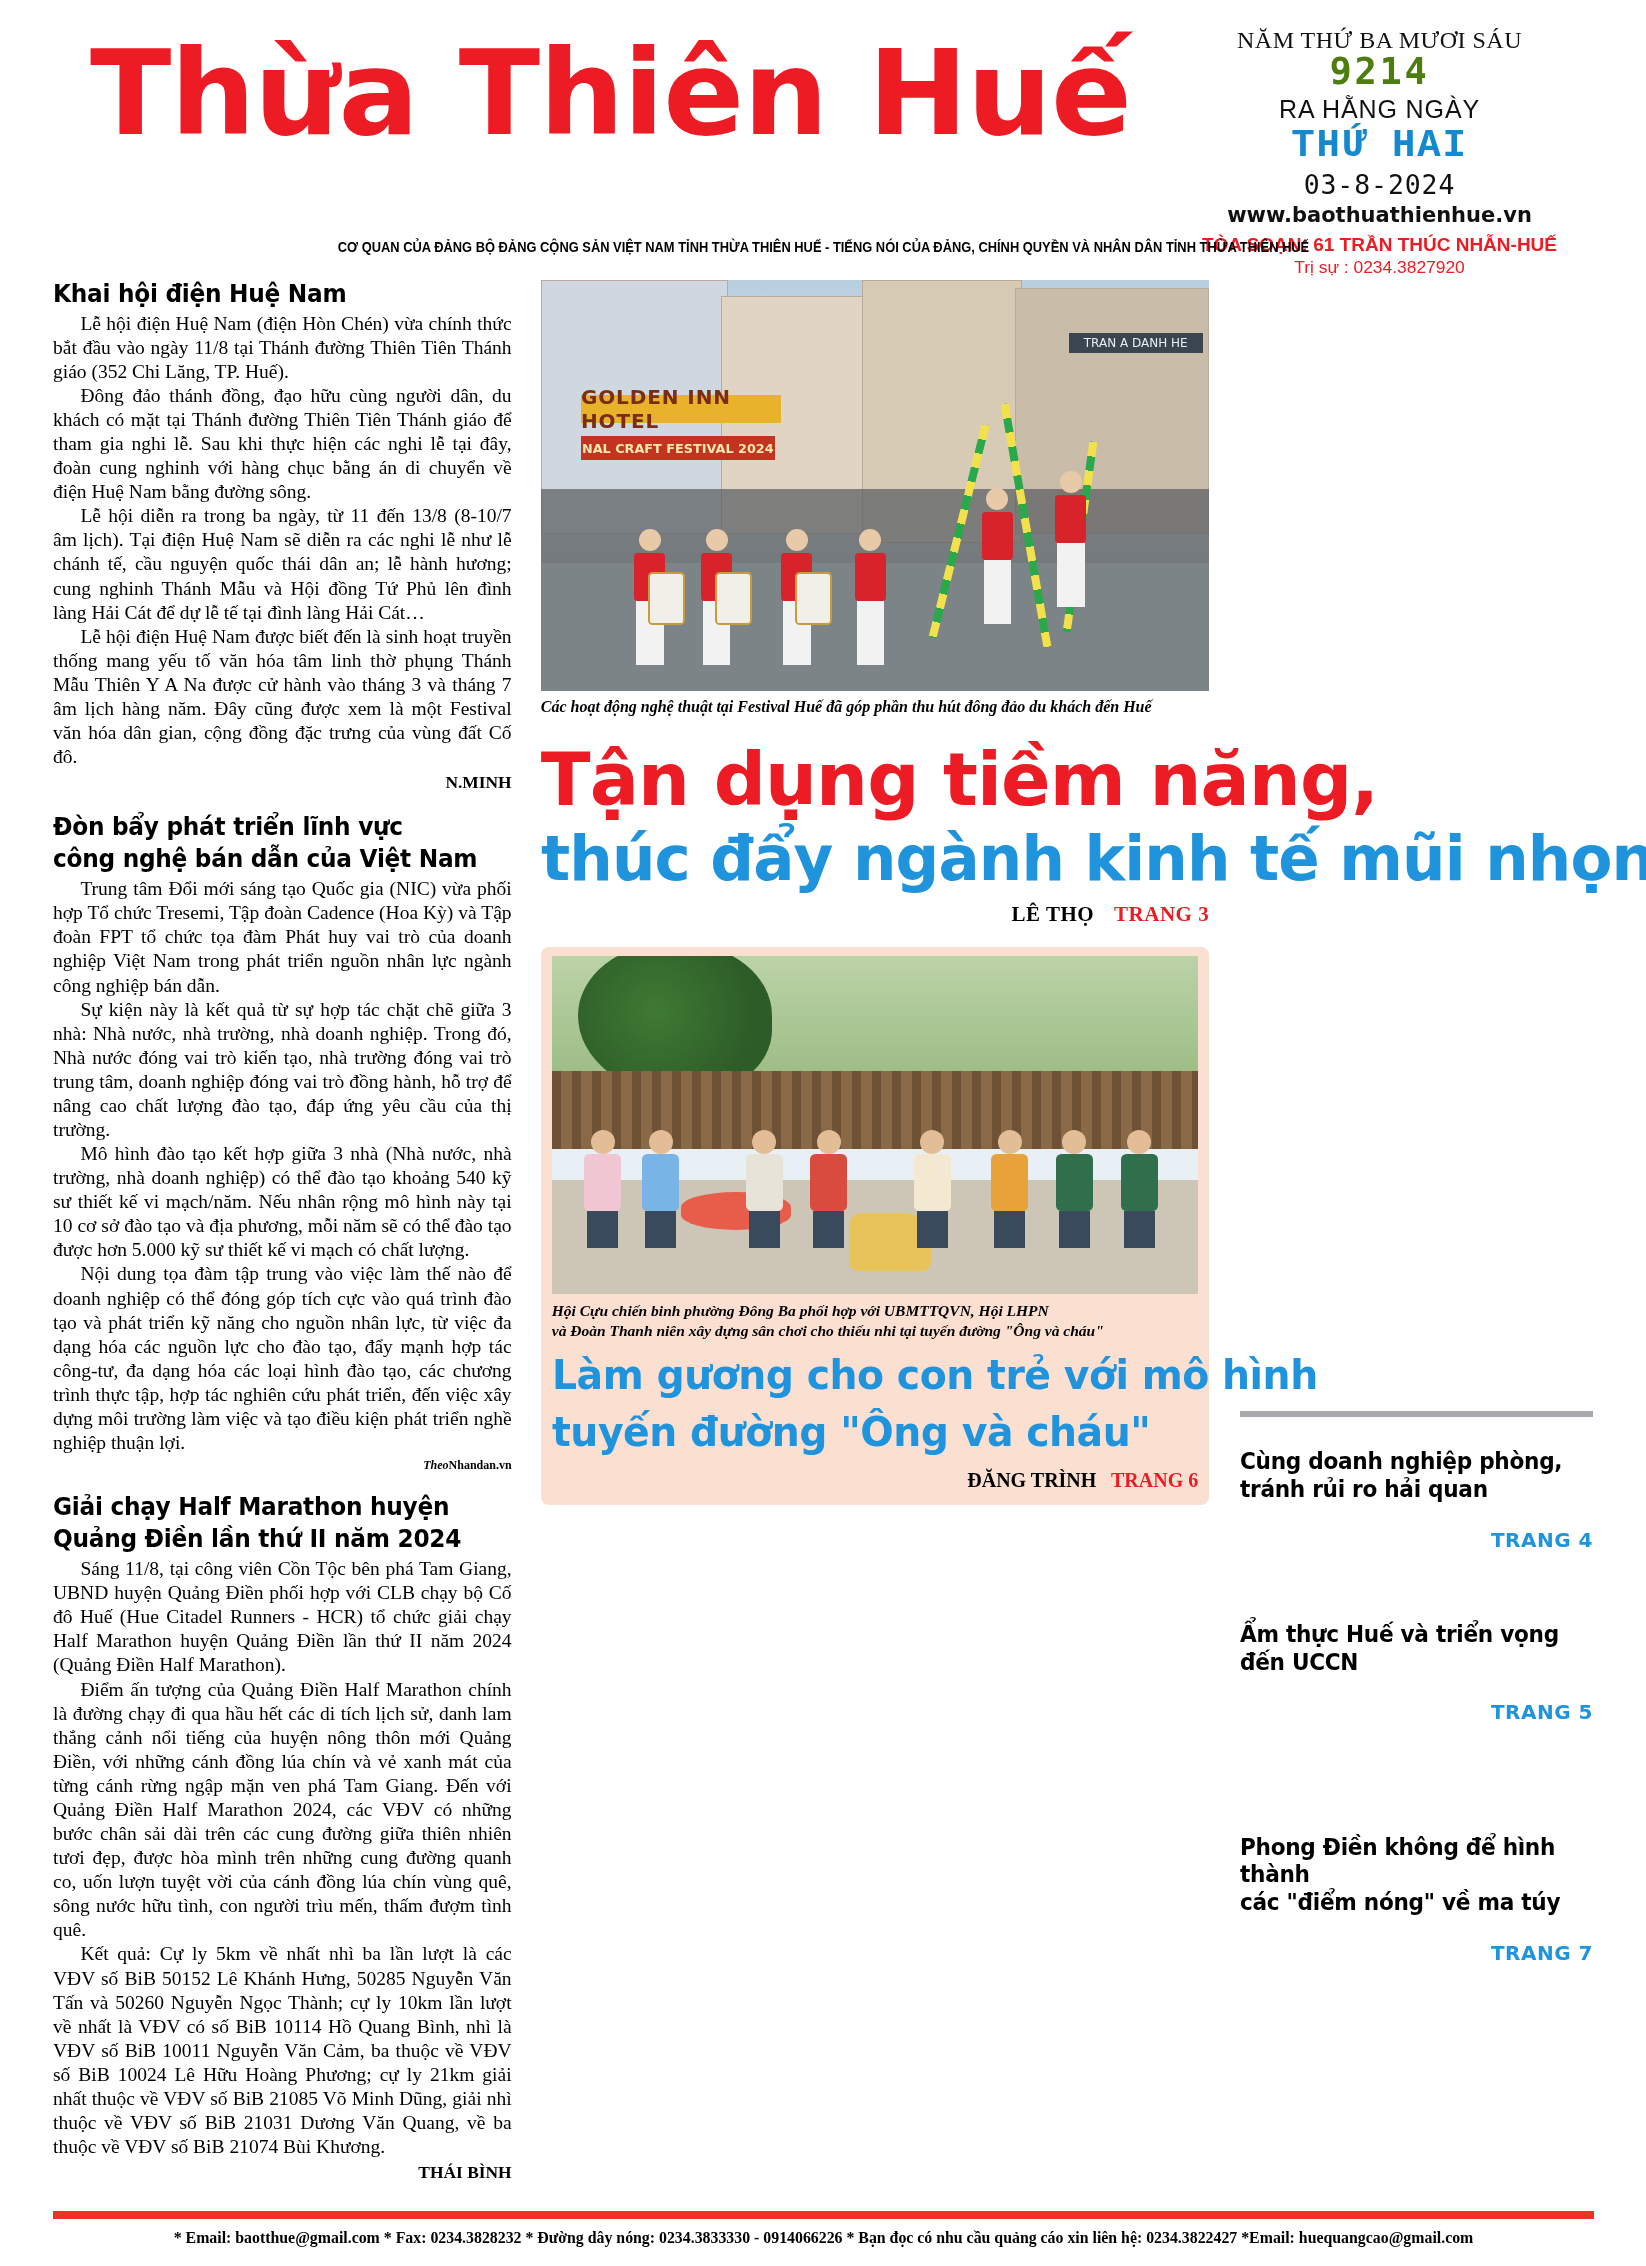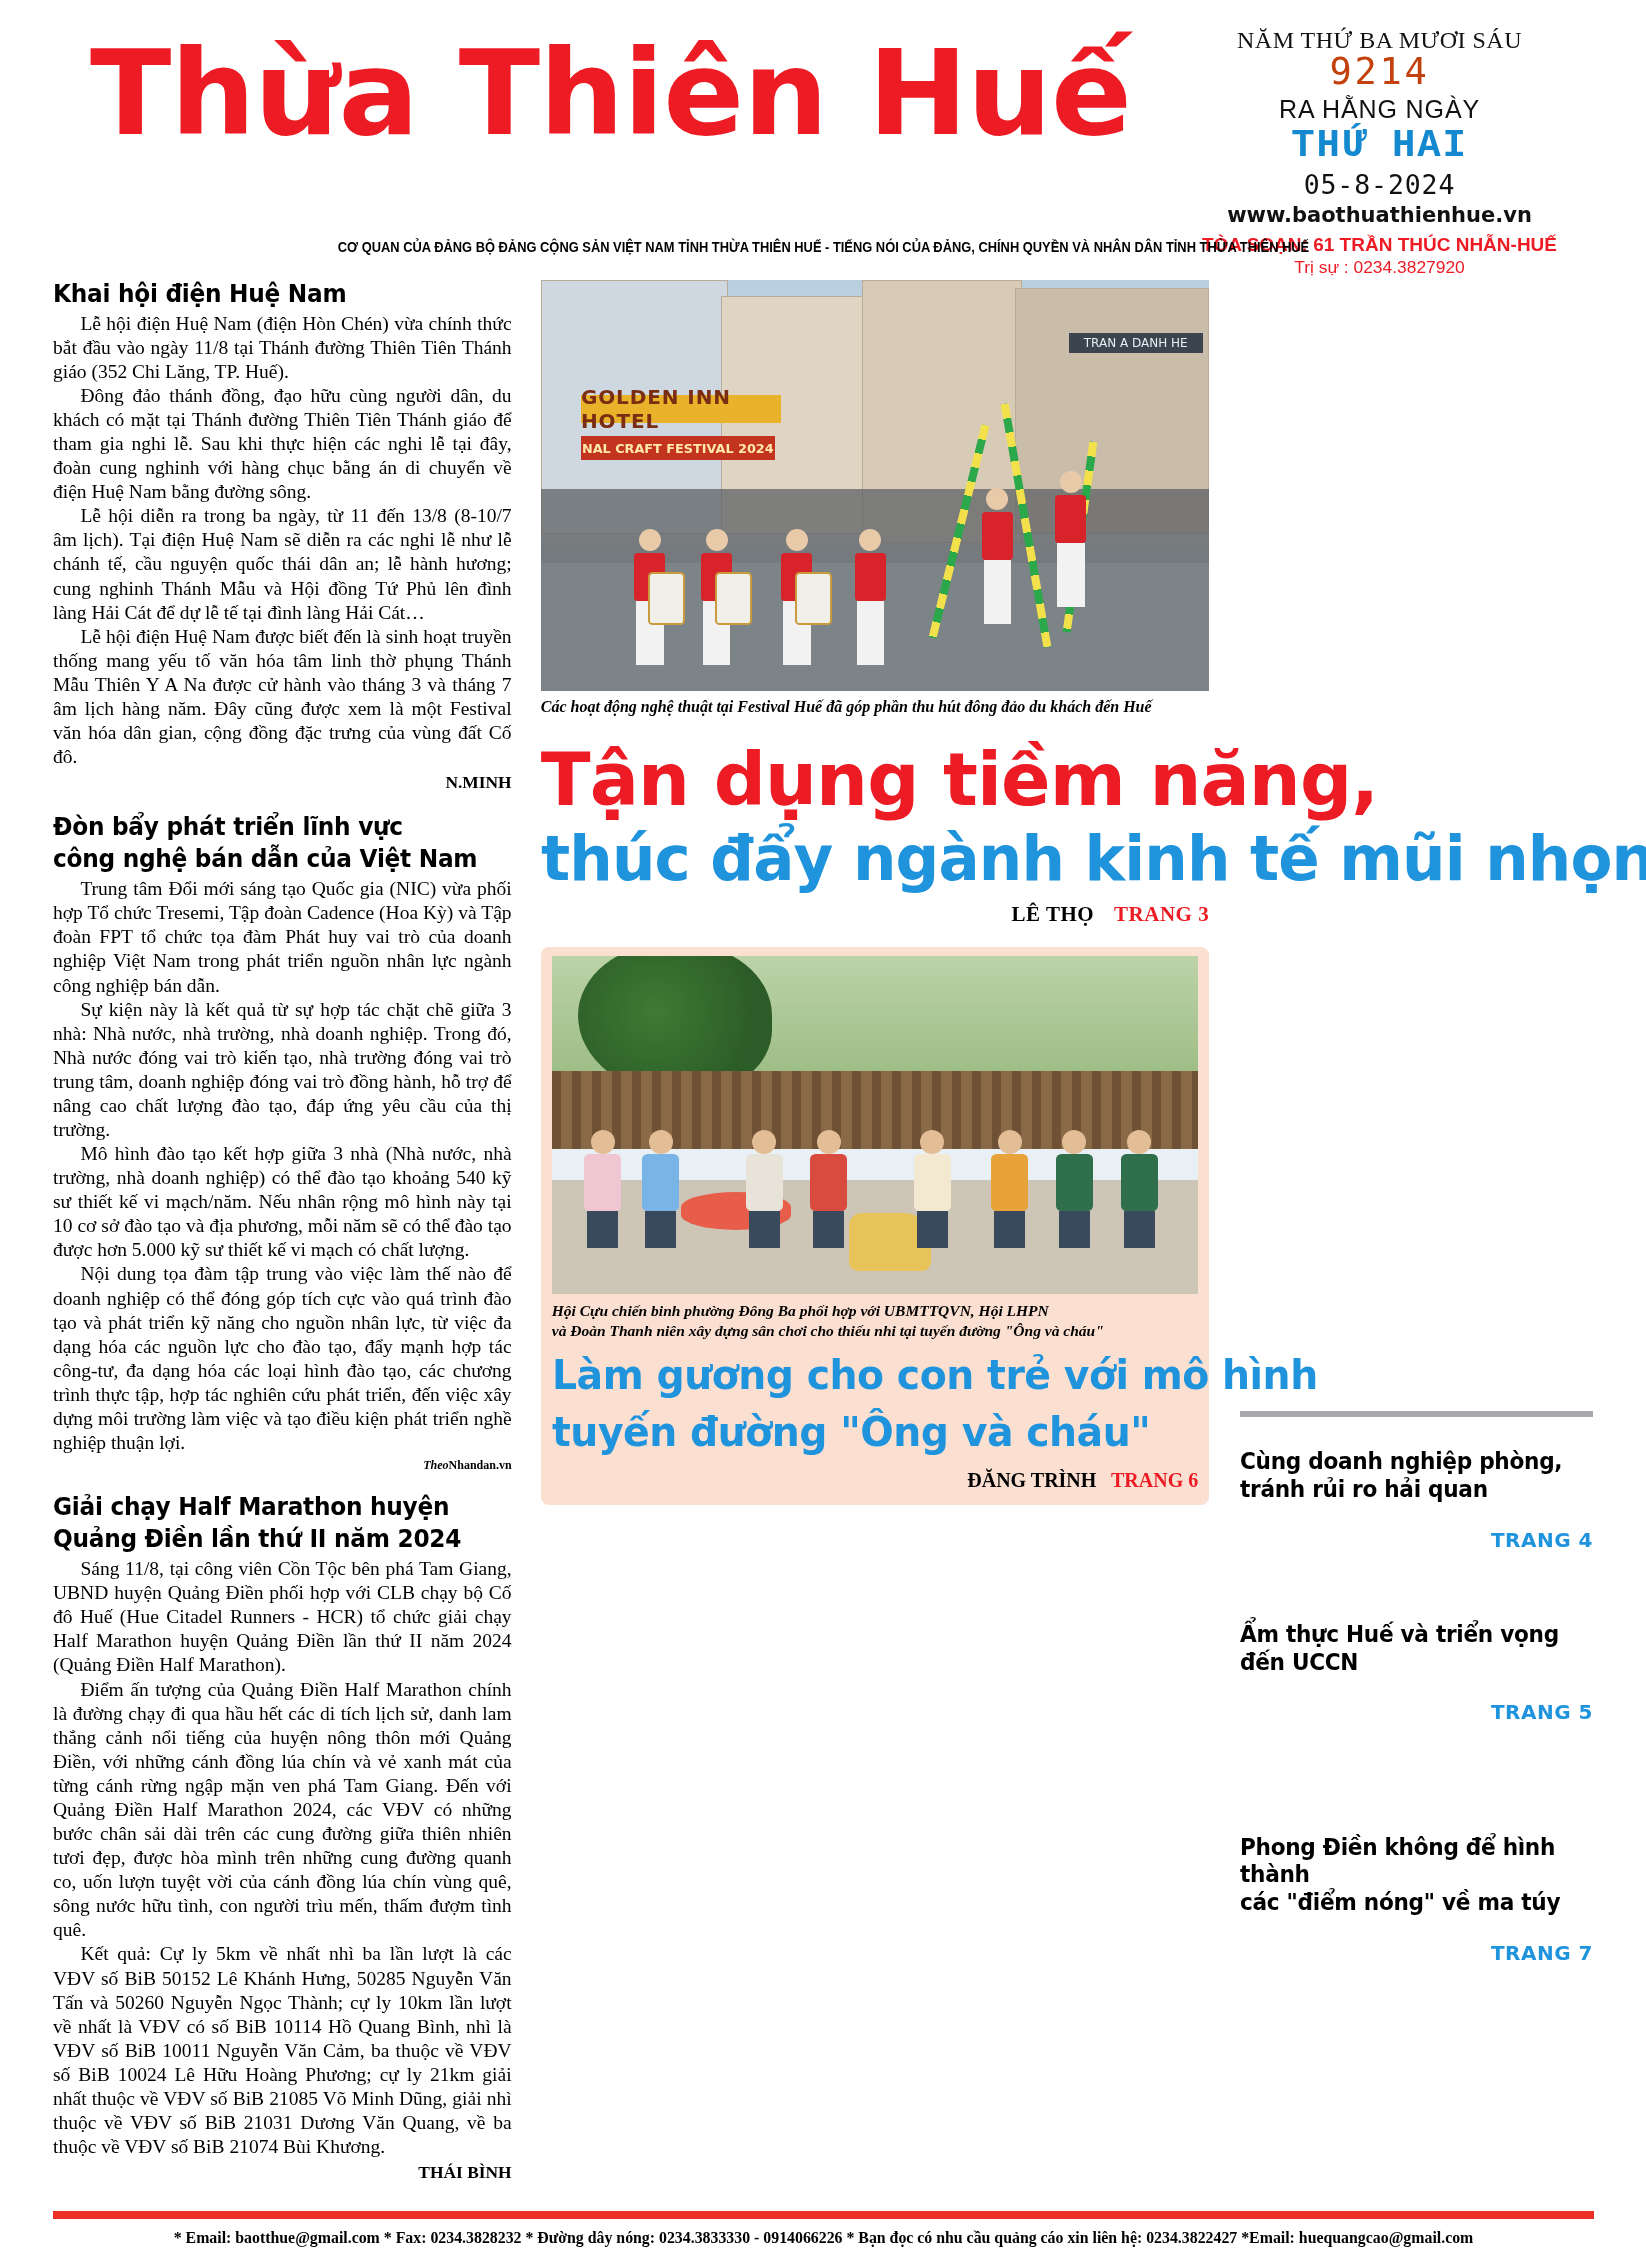--- a/index.html
+++ b/index.html
@@ -31,22 +31,22 @@
     position:absolute; right:0px; top:27.4px;
     width:429px; text-align:center;
   }
   .mast-year {
     font-family:"Liberation Serif", serif;
     font-size:24px; letter-spacing:0.5px; color:#111;
     white-space:nowrap;
   }
   .mast-issue {
     font-family:"DejaVu Sans Mono", monospace;
-    font-weight:normal;
-    font-size:37px; color:#c2410c; letter-spacing:2.7px;
+    font-weight:bold;
+    font-size:37px; color:#4d7c0f; letter-spacing:2.7px;
     line-height:1.05; margin-top:-1.8px;
   }
   .mast-freq {
     font-family:"Liberation Sans", sans-serif;
     font-size:25px; color:#111; letter-spacing:0.9px; margin-top:3.7px;
   }
   .mast-weekday {
     font-family:Liberation Mono, monospace;
     font-weight:bold; font-size:39px; color:#1489cf;
     letter-spacing:1.8px; line-height:1.05; margin-top:1.8px;
@@ -298,21 +298,21 @@
 
   <div class="masthead">
 
     <div class="mast-title">Thừa Thiên Huế</div>
 
     <div class="mast-right">
       <div class="mast-year">NĂM THỨ BA MƯƠI SÁU</div>
       <div class="mast-issue">9214</div>
       <div class="mast-freq">RA HẰNG NGÀY</div>
       <div class="mast-weekday">THỨ HAI</div>
-      <div class="mast-date">05-8-2024</div>
+      <div class="mast-date">03-8-2024</div>
       <div class="mast-web">www.baothuathienhue.vn</div>
       <div class="mast-office">TÒA SOẠN: 61 TRẦN THÚC NHẪN-HUẾ</div>
       <div class="mast-phone">Trị sự : 0234.3827920</div>
     </div>
 
     <div class="mast-tagline">CƠ QUAN CỦA ĐẢNG BỘ ĐẢNG CỘNG SẢN VIỆT NAM TỈNH THỪA THIÊN HUẾ  -  TIẾNG NÓI CỦA ĐẢNG, CHÍNH QUYỀN VÀ NHÂN DÂN TỈNH THỪA THIÊN HUẾ</div>
   </div>
 
   <div class="grid">
 

